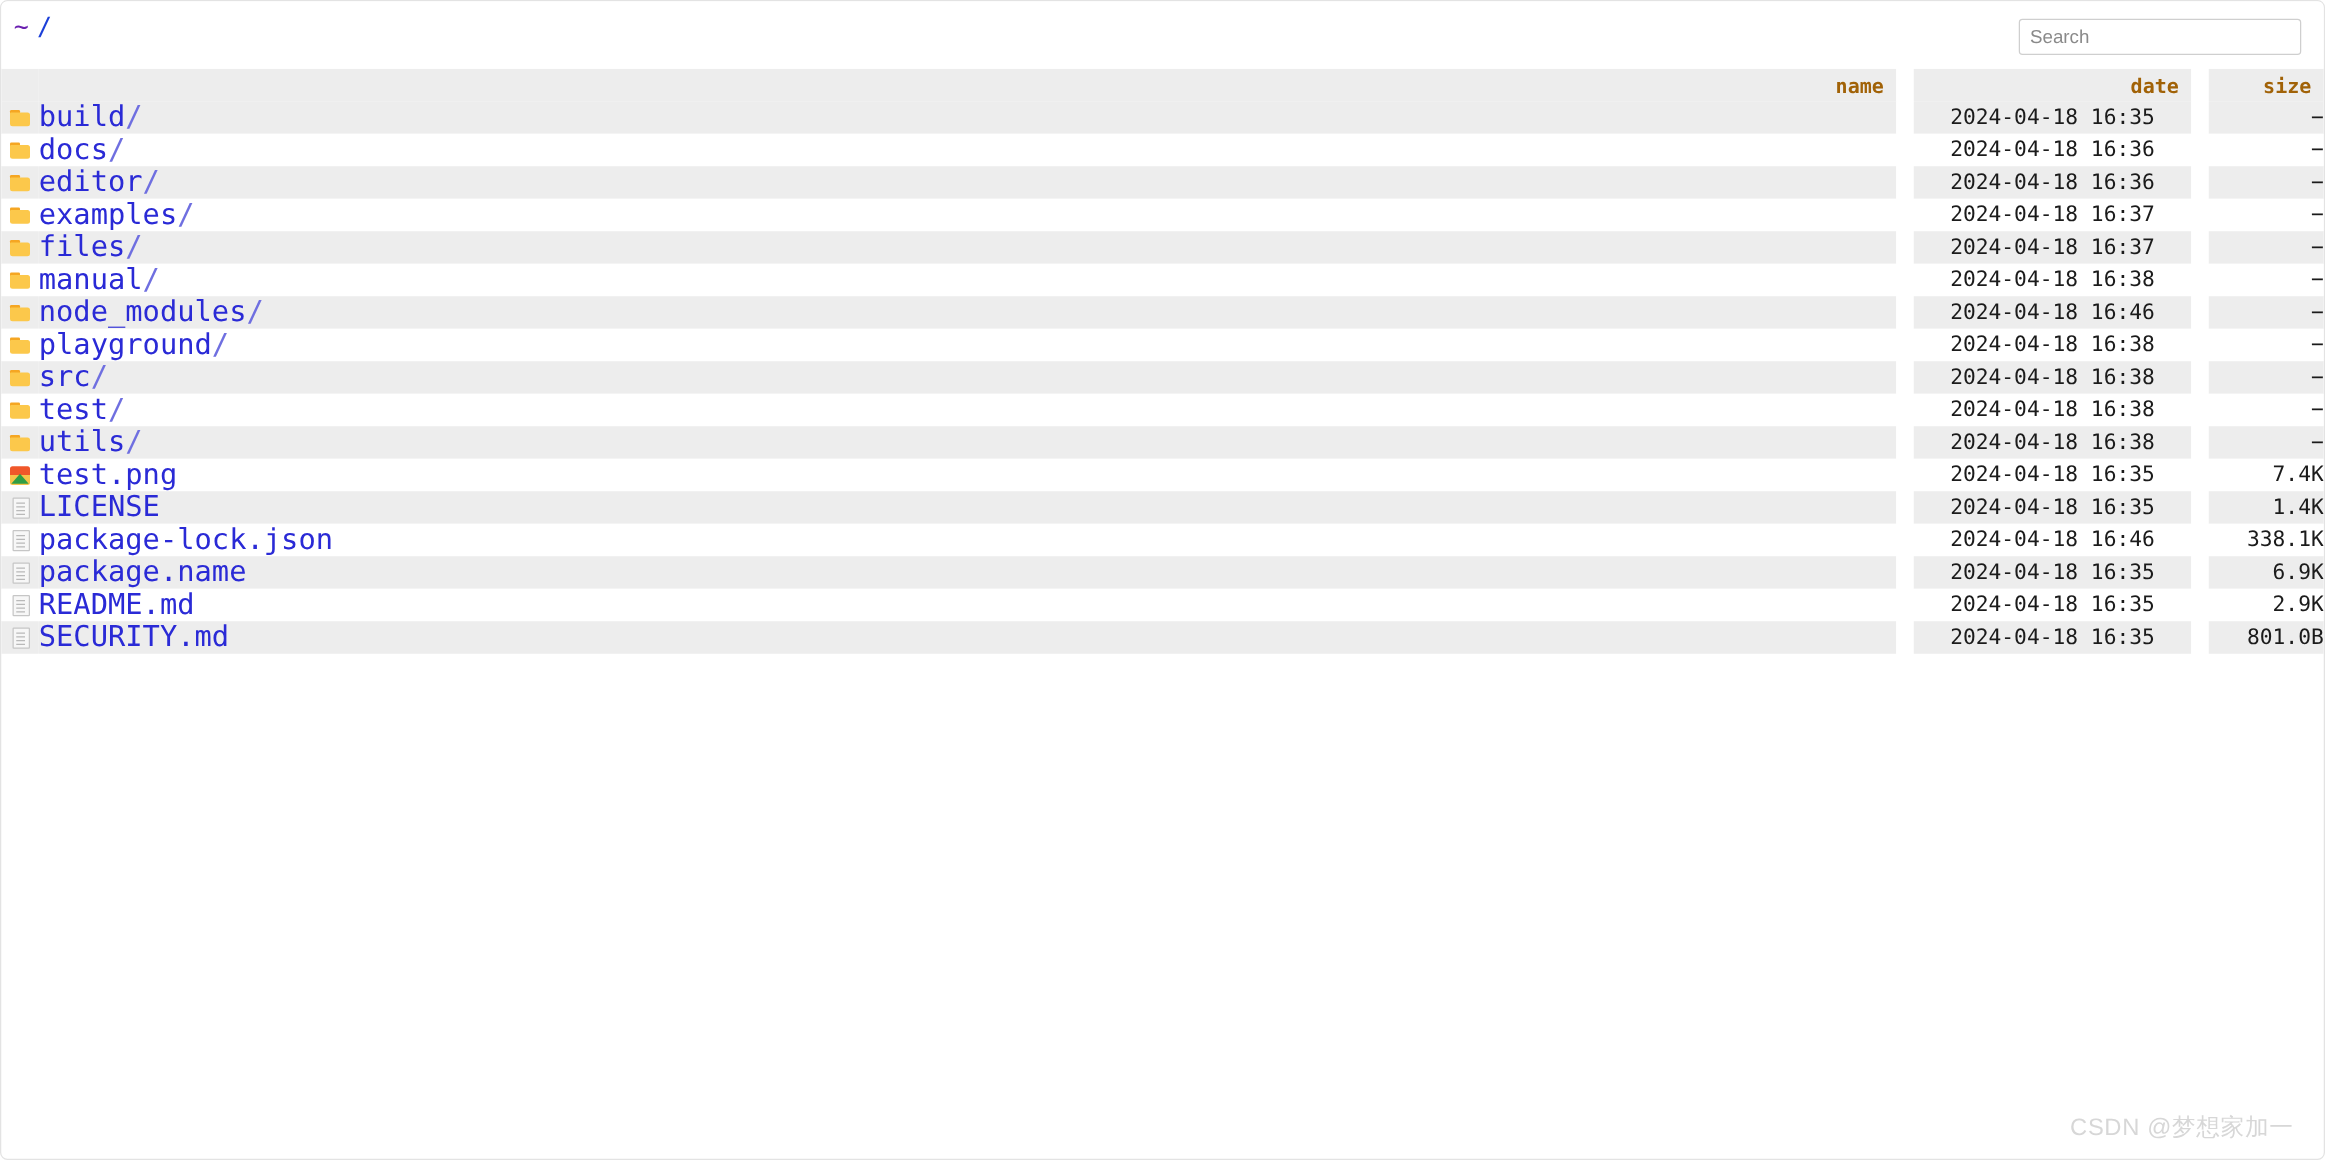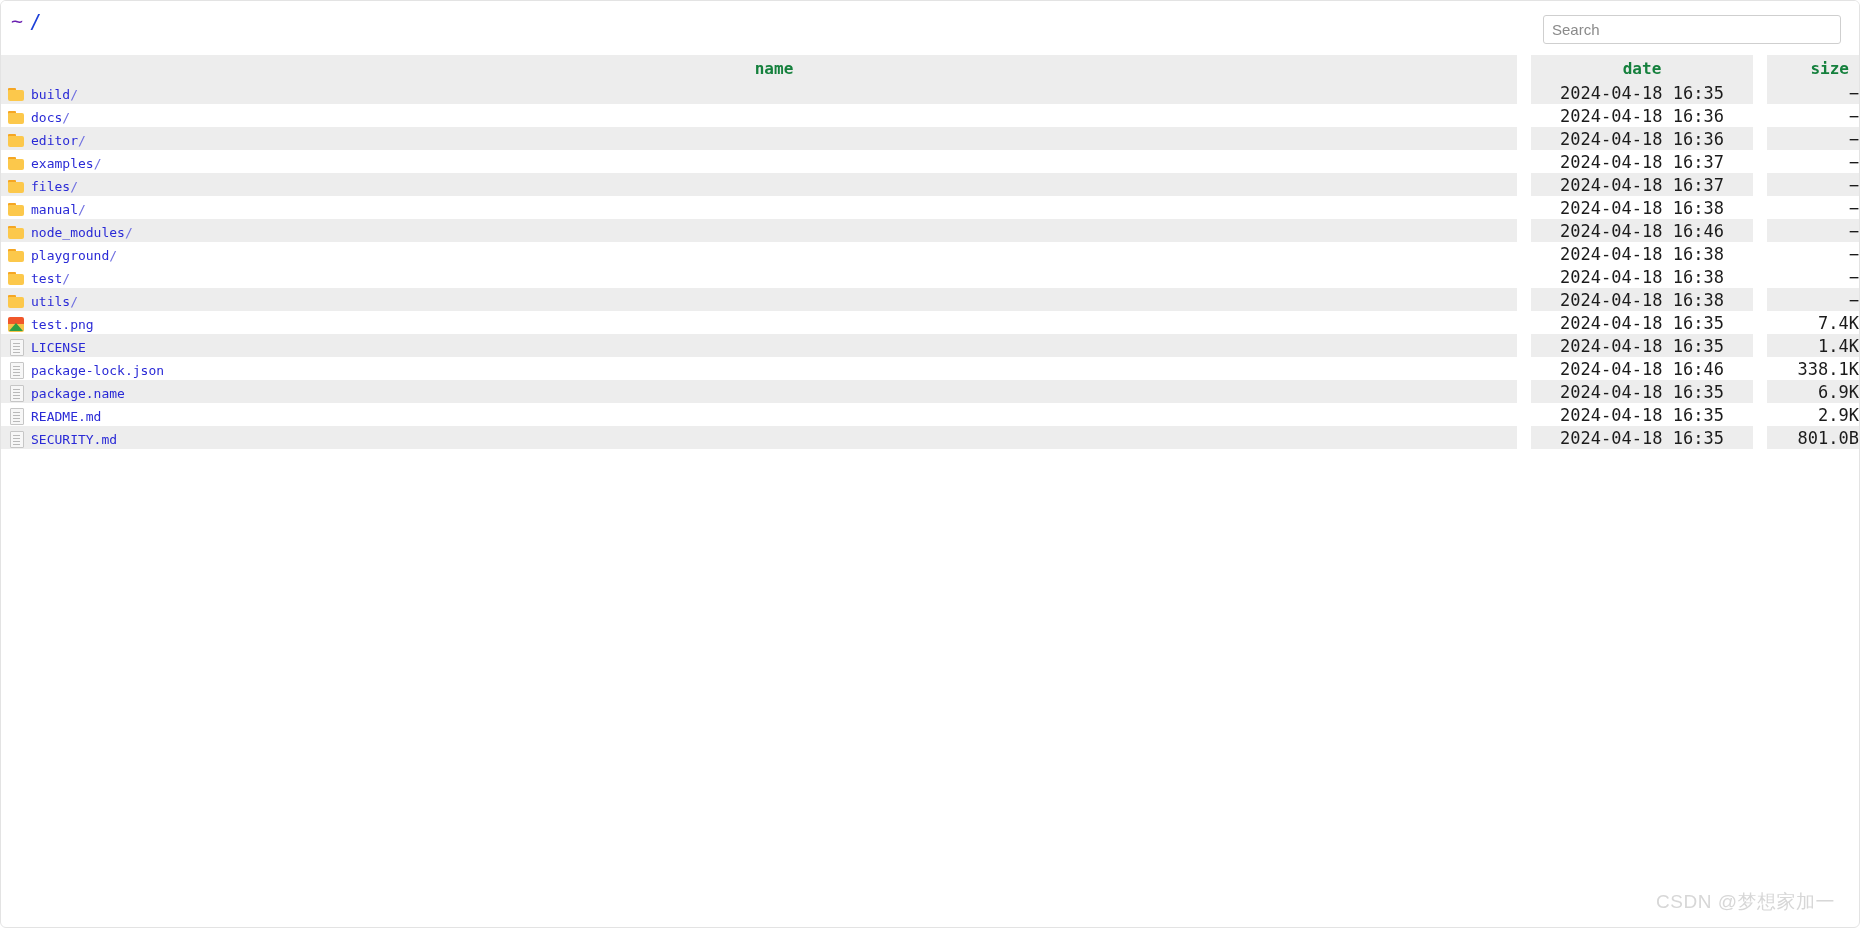--- a/index.html
+++ b/index.html
@@ -43,21 +43,21 @@
   }
   .crumb-home { color: #6a1fb0; }
   .crumb-sep  { color: #1b3fd8; padding-left: 6px; }
 
   .search-wrap {
     position: absolute;
     right: 18px;
     top: 14px;
   }
   .search-input {
-    width: 298px;
+    width: 226px;
     height: 29px;
     padding: 2px 8px;
     border: 1px solid #cfcfcf;
     border-radius: 3px;
     background: #ffffff;
     font-family: "Liberation Sans", sans-serif;
     font-size: 15px;
     color: #222;
     outline: none;
   }
@@ -78,22 +78,23 @@
   .col-gap2 { width: 14px; }
   .col-size { width: 92px; }
 
   .fs-table thead th {
     background: #ededed;
     height: 26px;
     padding: 0 10px;
     font-family: "DejaVu Sans Mono", monospace;
     font-weight: bold;
     font-size: 16px;
-    color: #15803d;
+    color: #a16207;
     border: 0;
+    text-align: right;
   }
   .fs-table thead th.spacer { background: #ffffff; padding: 0; }
   .th-name { text-align: center; }
   .th-date { text-align: center; }
   .th-size { text-align: right; padding-right: 10px; }
 
   .fs-table tbody td {
     height: 23px;
     padding: 0;
     border: 0;
@@ -109,21 +110,21 @@
 
   td.cell-icon { width: 30px; text-align: center; vertical-align: middle; }
   td.cell-name { padding-left: 0px; }
   td.cell-date { text-align: center; padding-right: 28px; color: #1b1b1b; }
   td.cell-size { text-align: right; padding-right: 10px; color: #1b1b1b; }
 
   .entry-link {
     color: #2a2ad6;
     text-decoration: none;
     font-family: "DejaVu Sans Mono", monospace;
-    font-size: 13px;
+    font-size: 23px;
     letter-spacing: 0px;
   }
   .entry-link .slash { color: #6f6fe0; }
 
   
   .icon {
     display: inline-block;
     position: relative;
     width: 17px;
     height: 15px;
@@ -292,20 +293,28 @@
           <td class="cell-size">−</td>
         </tr>
         <tr class="even">
           <td class="cell-icon"><span class="icon icon-folder"></span></td>
           <td class="cell-name"><a class="entry-link" href="#">playground<span class="slash" style="color: rgb(111, 111, 224);">/</span></a></td>
           <td class="spacer"></td>
           <td class="cell-date">2024-04-18 16:38</td>
           <td class="spacer"></td>
           <td class="cell-size">−</td>
         </tr>
+        <tr class="odd">
+          <td class="cell-icon"><span class="icon icon-folder"></span></td>
+          <td class="cell-name"><a class="entry-link" href="#">src<span class="slash" style="color: rgb(111, 111, 224);">/</span></a></td>
+          <td class="spacer"></td>
+          <td class="cell-date">2024-04-18 16:38</td>
+          <td class="spacer"></td>
+          <td class="cell-size">−</td>
+        </tr>
         <tr class="even">
           <td class="cell-icon"><span class="icon icon-folder"></span></td>
           <td class="cell-name"><a class="entry-link" href="#">test<span class="slash" style="color: rgb(111, 111, 224);">/</span></a></td>
           <td class="spacer"></td>
           <td class="cell-date">2024-04-18 16:38</td>
           <td class="spacer"></td>
           <td class="cell-size">−</td>
         </tr>
         <tr class="odd">
           <td class="cell-icon"><span class="icon icon-folder"></span></td>

